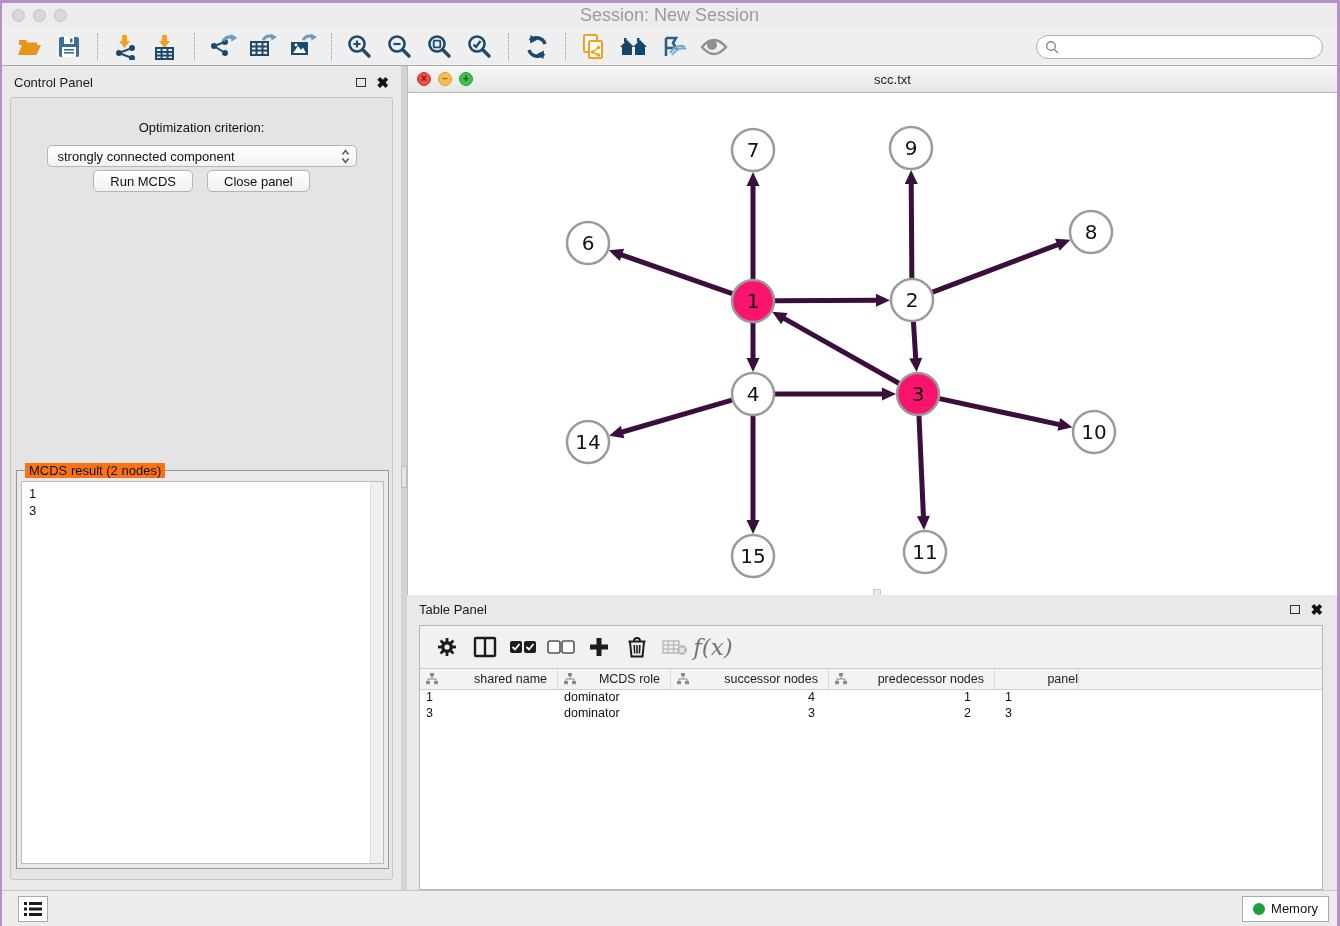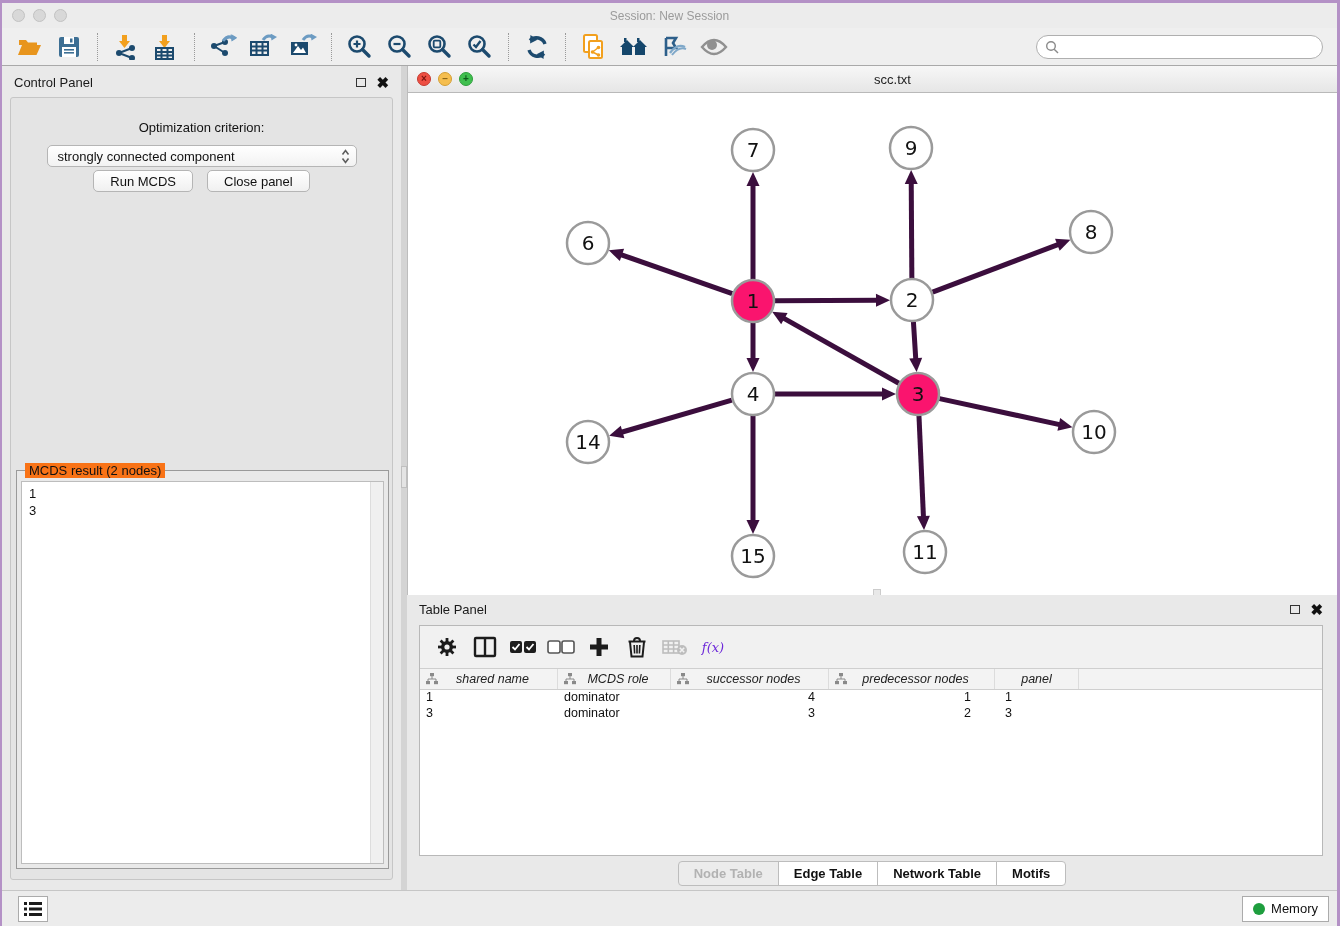--- a/index.html
+++ b/index.html
@@ -5,21 +5,21 @@
   * { margin:0; padding:0; box-sizing:border-box; }
   html,body { width:1340px; height:926px; overflow:hidden; }
   body { font-family:"Liberation Sans", sans-serif; background:#ECECEC; position:relative; }
 
   .app { position:absolute; inset:0; border-top:3px solid #B491C6; border-left:2px solid #B491C6; border-right:3px solid #B491C6; background:#ECECEC; display:flex; flex-direction:column; }
 
   
   .titlebar { height:25px; background:#ECECEC; display:flex; align-items:center; position:relative; flex:0 0 auto; }
   .traffic { display:flex; gap:8px; margin-left:10px; }
   .tl { width:13px; height:13px; border-radius:50%; background:#D8D8D8; border:1px solid #C2C2C2; display:flex; align-items:center; justify-content:center; font-size:9px; line-height:1; color:rgba(0,0,0,0.45); }
-  .titlebar .win-title { position:absolute; left:0; right:0; text-align:center; font-size:12px; color:#9B9B9B; pointer-events:none; }
+  .titlebar .win-title { position:absolute; left:0; right:0; text-align:center; font-size:18px; color:#9B9B9B; pointer-events:none; }
 
   
   .toolbar { height:38px; background:#EFEFEF; border-bottom:1px solid #A9A9A9; display:flex; align-items:center; padding:0 10px; gap:6px; flex:0 0 auto; }
   .tb-icon { width:34px; height:30px; display:flex; align-items:center; justify-content:center; cursor:default; }
   .tb-sep { width:1px; height:28px; border-left:1px dotted #9a9a9a; margin:0 5px; }
   .tb-spacer { flex:1; }
   .searchbox { width:287px; height:24px; background:#fff; border:1px solid #AFAFAF; border-radius:12px; display:flex; align-items:center; padding:0 8px; margin-right:4px; }
   .searchbox input { border:none; outline:none; background:transparent; flex:1; font-size:12px; margin-left:5px; font-family:"Liberation Sans",sans-serif; }
 
   
@@ -70,21 +70,21 @@
   
   .table-panel { flex:1; background:#E9E9E9; display:flex; flex-direction:column; position:relative; min-height:0; }
   .tp-header { height:28px; display:flex; align-items:center; padding:0 14px 0 12px; font-size:13px; color:#1a1a1a; }
   .tp-header .ph-title { flex:1; }
   .table-container { margin:2px 14px 0 12px; flex:1; background:#fff; border:1px solid #B8B8B8; display:flex; flex-direction:column; min-height:0; }
   .table-toolbar { height:43px; background:#F1F1F1; border-bottom:1px solid #CFCFCF; display:flex; align-items:center; padding:0 10px; gap:4px; }
   .tt-icon { width:34px; height:30px; display:flex; align-items:center; justify-content:center; }
   .col-header { height:21px; display:flex; background:#F3F3F3; border-bottom:1px solid #CFCFCF; font-size:12.5px; color:#222; }
   .col { display:flex; align-items:center; border-right:1px solid #DCDCDC; position:relative; }
   .col .tree-ic { margin-left:6px; }
-  .col .col-label { flex:1; text-align:center; padding-right:10px;font-style:italic; }
+  .col .col-label { flex:1; text-align:right; padding-right:10px; }
   .col.c-name .col-label { padding-right:0; }
   .c-shared { width:138px; } .c-role { width:113px; } .c-succ { width:158px; } .c-pred { width:166px; } .c-name { width:84px; } .c-fill { flex:1; border-right:none; }
   .trow { height:16px; display:flex; font-size:12.5px; color:#111; }
   .tcell { overflow:hidden; white-space:nowrap; }
   .tcell.c-shared { padding-left:6px; } .tcell.c-role { padding-left:6px; }
   .tcell.c-succ { justify-content:flex-end; padding-right:14px; display:flex; }
   .tcell.c-pred { justify-content:flex-end; padding-right:24px; display:flex; }
   .tcell.c-name { padding-left:10px; }
   .trow .tcell { border-right:none; }
   .table-filler { flex:1; }
@@ -430,21 +430,21 @@
               <svg width="26" height="18" viewBox="0 0 26 18">
                   <g stroke="#BDBDBD" stroke-width="1.6" fill="none">
                     <rect x="1" y="3" width="16" height="12"></rect>
                     <path d="M1 7 H17 M1 11 H17 M6.3 3 V15 M11.6 3 V15"></path>
                   </g>
                   <circle cx="20" cy="12" r="5" fill="#BDBDBD"></circle>
                   <path d="M17.8 9.8 L22.2 14.2 M22.2 9.8 L17.8 14.2" stroke="#F1F1F1" stroke-width="1.6"></path>
                 </svg>
             </div>
             <div class="tt-icon">
-              <span style="font-family:'DejaVu Serif',serif;font-style:italic;font-size:13px;color:#6d28d9;">f(x)</span>
+              <span style="font-family:'DejaVu Serif',serif;font-style:italic;font-size:23px;color:#737373;">f(x)</span>
             </div>
           </div>
           <div class="col-header">
             <div class="col c-shared">
               <svg class="tree-ic" width="12" height="12" viewBox="0 0 12 12">
                   <rect x="4" y="0" width="4" height="3.2" fill="#8A8A8A"></rect>
                   <path d="M6 3 V6 M2 6 H10 M2 6 V8 M10 6 V8" stroke="#8A8A8A" stroke-width="1"></path>
                   <rect x="0" y="8" width="4" height="3.2" fill="#8A8A8A"></rect>
                   <rect x="8" y="8" width="4" height="3.2" fill="#8A8A8A"></rect>
                 </svg>
@@ -491,36 +491,20 @@
           </div>
           <div class="trow">
             <div class="tcell c-shared">3</div>
             <div class="tcell c-role">dominator</div>
             <div class="tcell c-succ">3</div>
             <div class="tcell c-pred">2</div>
             <div class="tcell c-name">3</div>
           </div>
           <div class="table-filler"></div>
         </div>
-        <div class="tp-tabs">
-          <div class="tabgroup">
-            <div class="tab active">
-                <span>Node Table</span>
-              </div>
-            <div class="tab">
-                <span>Edge Table</span>
-              </div>
-            <div class="tab">
-                <span>Network Table</span>
-              </div>
-            <div class="tab">
-                <span>Motifs</span>
-              </div>
-          </div>
-        </div>
       </div>
 
     </div>
   </div>
 
   <div class="statusbar">
     <div class="list-btn">
       <svg width="18" height="16" viewBox="0 0 18 16">
           <g fill="#1c1c1c">
             <rect x="0" y="1" width="3" height="3"></rect>

